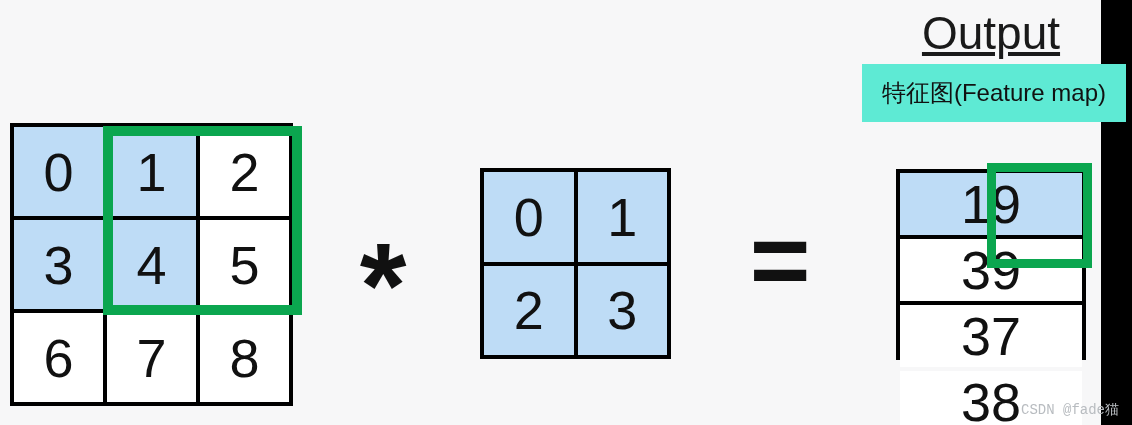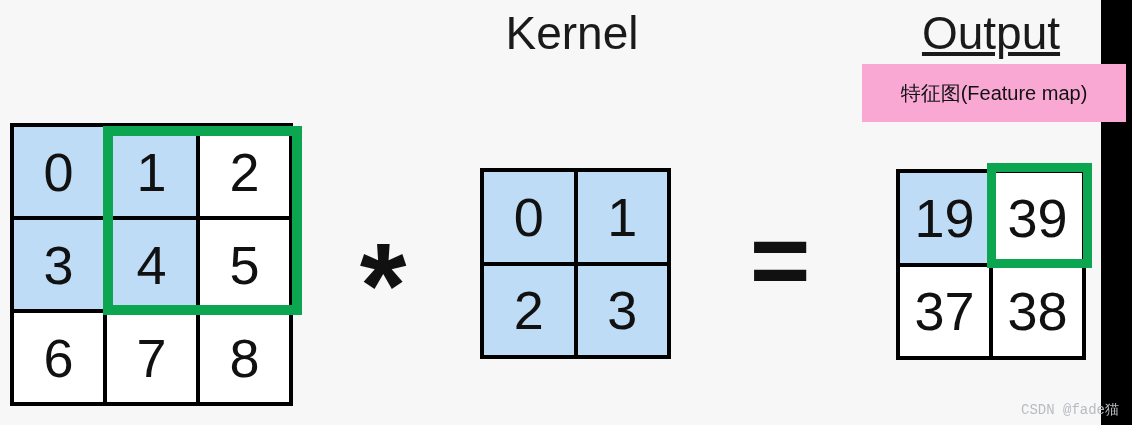--- a/index.html
+++ b/index.html
@@ -27,23 +27,23 @@
     color: var(--title, #1a1a1a);
     letter-spacing: 0px;
     z-index: 2;
   }
   #title-input  { left: 49px; }
   #title-kernel { left: 462px; }
   #title-output { left: 881px; text-decoration: underline; }
   .feature-label {
     position: absolute;
     left: 862px; top: 64px; width: 264px; height: 58px;
-    background: #f9a8d4;
+    background: #5eead4;
     display: flex; align-items: center; justify-content: center;
-    font-size: 20px;
+    font-size: 24px;
     color: #111;
     z-index: 3;
     white-space: nowrap;
   }
   .grid {
     position: absolute;
     display: grid;
     background: var(--line, #000);
     gap: 4px;
     padding: 4px;
@@ -91,21 +91,20 @@
     font-family: Liberation Mono, monospace;
   }
 </style>
 </head>
 <body>
 
 <div id="canvas">
 
   <div class="black-strip"></div>
 
-  <div class="title" id="title-kernel">Kernel</div>
   <div class="title" id="title-output">Output</div>
 
   <div class="feature-label">特征图(Feature map)</div>
 
   <div class="grid" id="grid-input" style="grid-template-columns: repeat(3, 1fr);">
       <div class="cell shaded">0</div>
       <div class="cell shaded">1</div>
       <div class="cell">2</div>
       <div class="cell shaded">3</div>
       <div class="cell shaded">4</div>
@@ -123,21 +122,21 @@
       <div class="cell shaded">0</div>
       <div class="cell shaded">1</div>
       <div class="cell shaded">2</div>
       <div class="cell shaded">3</div>
     </div>
 
   <div class="op" id="op-eq">
     <span>=</span>
   </div>
 
-  <div class="grid" id="grid-output" style="grid-template-columns: repeat(2, 1fr); text-align: right;">
+  <div class="grid" id="grid-output" style="grid-template-columns: repeat(1, 1fr); text-align: right;">
       <div class="cell shaded">19</div>
       <div class="cell">39</div>
       <div class="cell">37</div>
       <div class="cell">38</div>
     </div>
 
   <div class="hl" id="hl-input"></div>
   <div class="hl" id="hl-output"></div>
 
   <div class="watermark">CSDN @fade猫</div>

